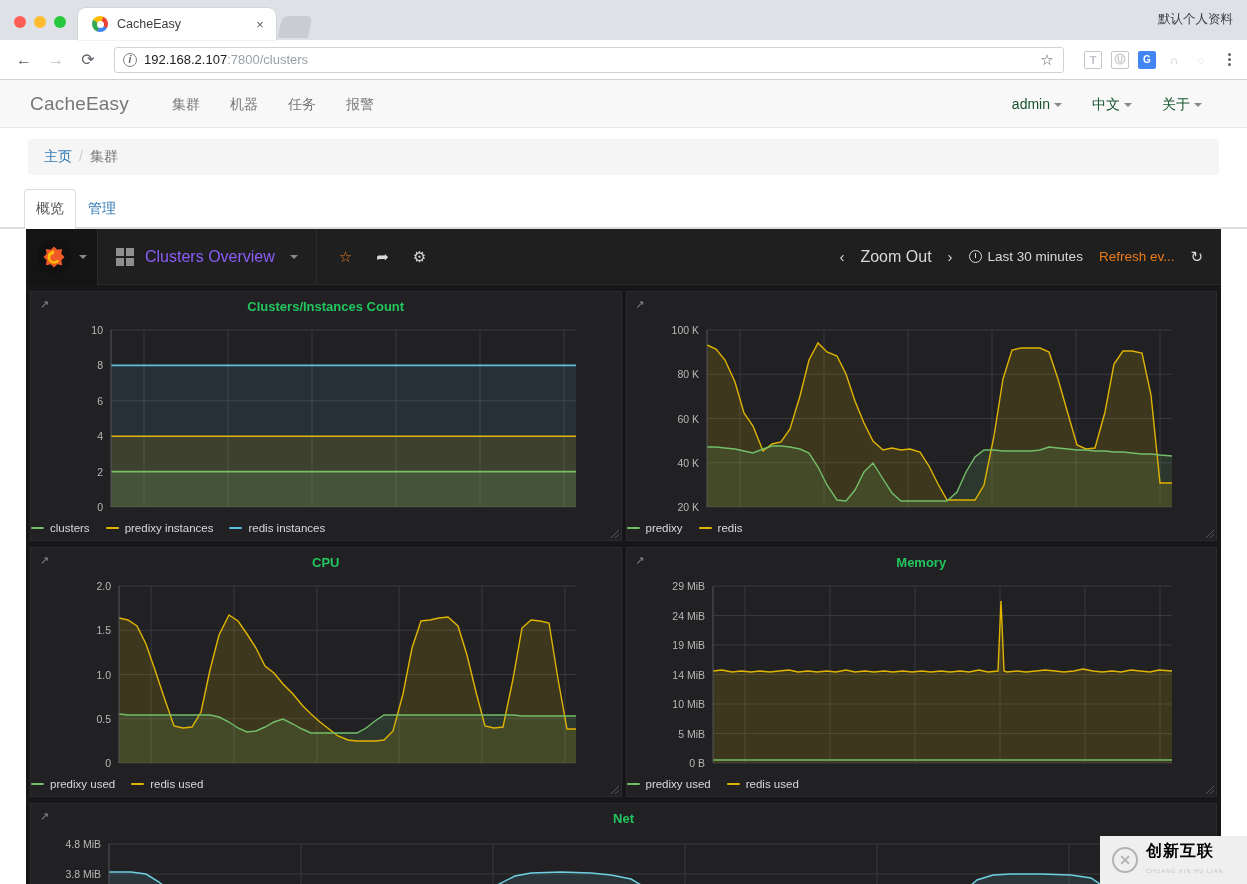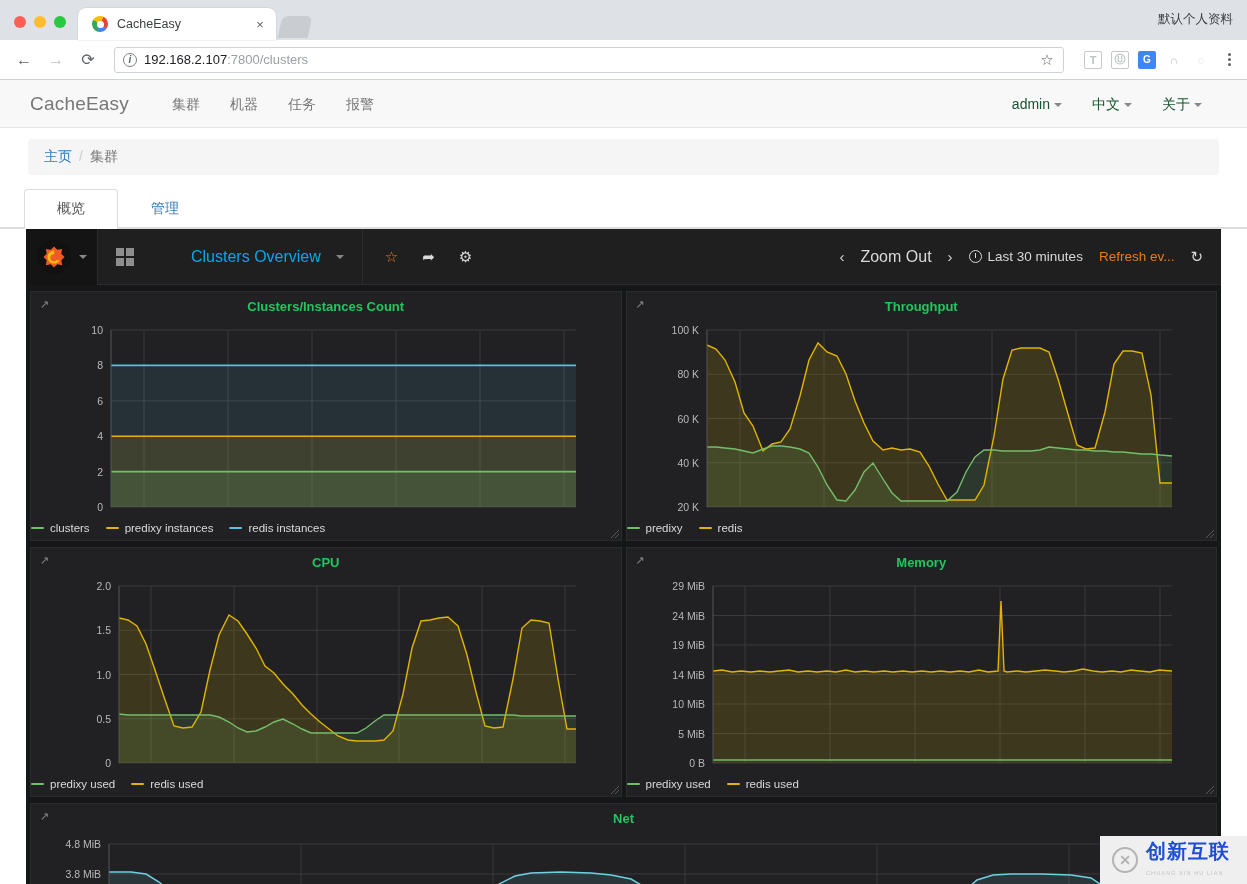--- a/index.html
+++ b/index.html
@@ -135,21 +135,21 @@
 
   .tabs-row {
     padding: 0 24px; margin-top: 14px;
     display: flex; border-bottom: 1px solid #ddd; position: relative;
   }
   .tabs-row::before {
     content: ""; position: absolute; left: 0; right: 0; bottom: 0;
     height: 1px; background: #ddd;
   }
   .ui-tab {
-    font-size: 14px; padding: 10px 32px; position: relative;
+    font-size: 14px; padding: 10px 11px; position: relative;
     border: 1px solid transparent; border-bottom: none;
     border-radius: 4px 4px 0 0; color: #337ab7; cursor: pointer;
   }
   .ui-tab.active {
     color: #555; background: #fff;
     border-color: #ddd; z-index: 2; margin-bottom: -1px;
   }
 
   
   .grafana {
@@ -172,21 +172,21 @@
   }
   .gf-title-cell {
     display: flex; align-items: center; gap: 11px;
     padding: 0 18px; height: 56px; border-right: 1px solid #2c2c2e;
   }
   .dash-icon {
     width: 18px; height: 18px; display: grid;
     grid-template-columns: 1fr 1fr; grid-template-rows: 1fr 1fr; gap: 2px;
   }
   .dash-icon i { background: #8e8e8e; }
-  .gf-title { font-size: 16px; color: #0ea5e9; margin-left: 46px; }
+  .gf-title { font-size: 16px; color: #8b5cf6; }
   .gf-icon-cell { display: flex; align-items: center; gap: 24px; padding: 0 22px; }
   .gf-icon { font-size: 15px; color: #d8d9da; cursor: pointer; line-height: 1; }
   .gf-icon.star { color: #eb7b18; }
   .gf-right {
     margin-left: auto; display: flex; align-items: center;
     gap: 16px; padding-right: 18px; font-size: 13.5px;
   }
   .gf-chev { color: #d8d9da; font-size: 15px; }
   .zoom-out { color: #d8d9da; font-size: 16px; }
   .time-range { color: #d8d9da; display: flex; align-items: center; gap: 6px; }
@@ -243,21 +243,21 @@
     display: flex; align-items: center; gap: 8px; padding-left: 12px;
     z-index: 30;
   }
   .wm-logo {
     width: 26px; height: 26px; border-radius: 50%;
     border: 2.5px solid #b3b3b3; color: #b3b3b3;
     display: flex; align-items: center; justify-content: center;
     font-size: 14px; font-weight: bold; flex: 0 0 26px;
   }
   .wm-text { line-height: 1.05; }
-  .wm-cn { font-size: 20px; color: #1d4ed8; font-weight: bold; letter-spacing: 1px; }
+  .wm-cn { font-size: 16px; color: #000000; font-weight: bold; letter-spacing: 1px; }
   .wm-en { font-size: 5.5px; color: #c2c2c2; letter-spacing: 1.1px; }
   .page-root { position: relative; width: 1247px; height: 884px; }
 </style>
 </head>
 <body>
 
 <div class="page-root">
 
   <div class="browser-topbar">
     <div class="traffic-lights">
@@ -424,21 +424,20 @@
           <span class="leg">
               <i class="swatch" style="background:#5BC0DE"></i>
               <span>redis instances</span>
             </span>
         </div>
         <span class="resize-grip"></span>
       </div>
 
       <div class="panel">
         <span class="panel-ext">↗</span>
-        <div class="panel-title">Throughput</div>
         <div class="panel-body">
           <svg width="570" height="195" viewBox="0 0 570 195">
             <g stroke="#3a3a3e" stroke-width="1">
               <line x1="80" y1="10" x2="545" y2="10"></line>
               <line x1="80" y1="54.25" x2="545" y2="54.25"></line>
               <line x1="80" y1="98.5" x2="545" y2="98.5"></line>
               <line x1="80" y1="142.75" x2="545" y2="142.75"></line>
               <line x1="80" y1="187" x2="545" y2="187"></line>
               <line x1="113" y1="10" x2="113" y2="187"></line>
               <line x1="197" y1="10" x2="197" y2="187"></line>

